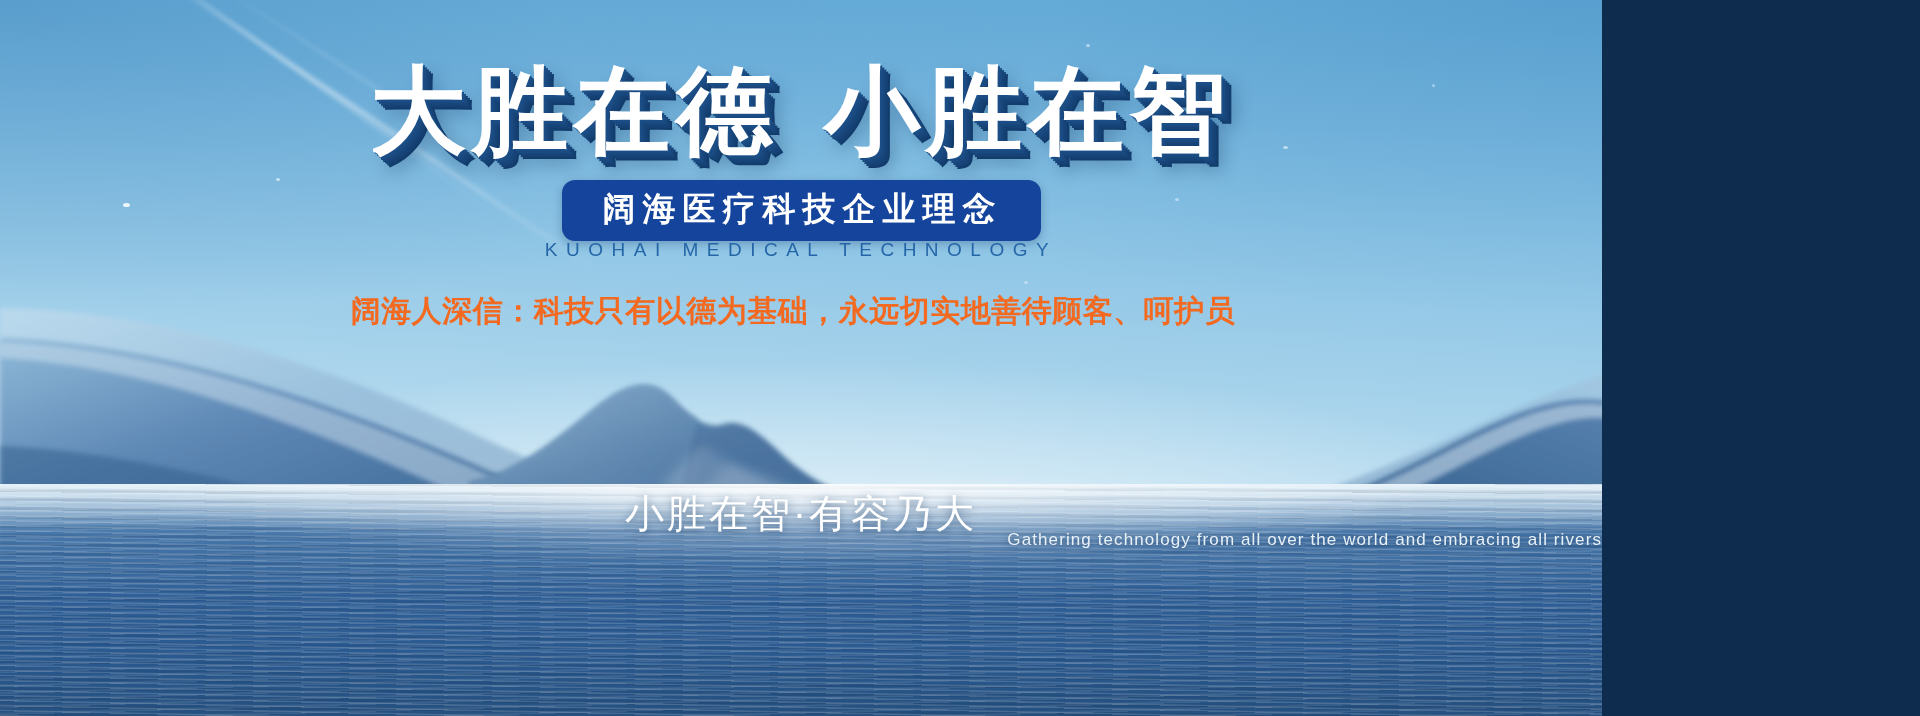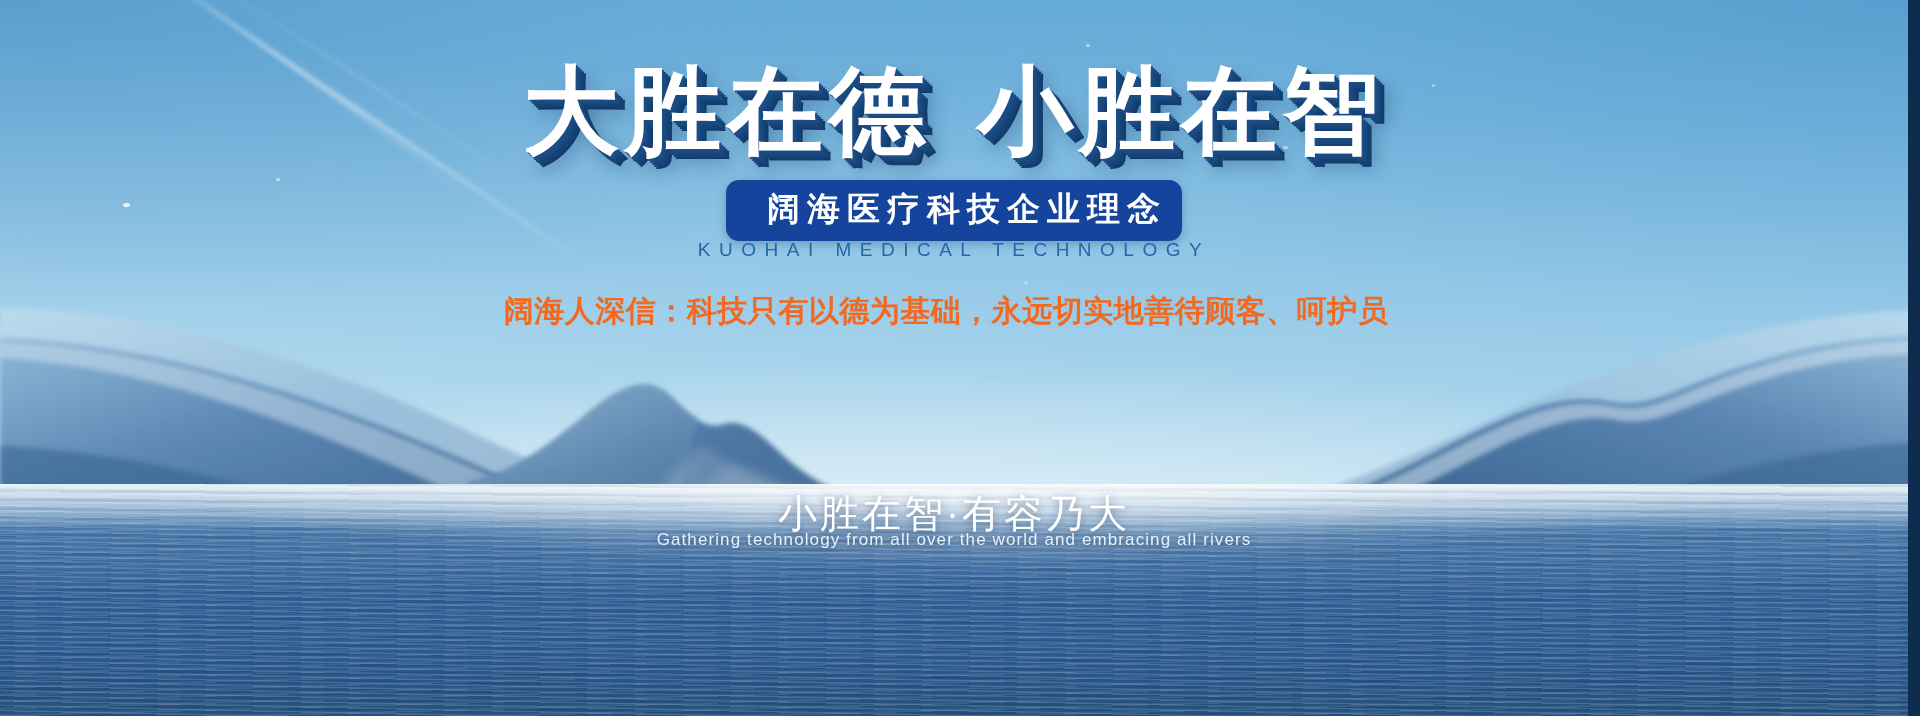--- a/index.html
+++ b/index.html
@@ -5,21 +5,21 @@
   * { margin:0; padding:0; box-sizing:border-box; }
   html,body{
     width:1920px; height:716px; overflow:hidden;
     font-family:"Liberation Sans","DejaVu Sans",sans-serif;
     background:#0e2c4d;
   }
 
   
   #banner{
     position:relative;
-    width:1908px; height:716px;
+    width:1602px; height:716px;
     overflow:hidden;
     
     background:
       radial-gradient(140% 90% at 50% 88%, rgba(255,255,255,.95) 0%, rgba(255,255,255,.55) 14%, rgba(255,255,255,0) 42%),
       linear-gradient(183deg,#6ab2dd 0%, #7bbbe2 18%, #95c9e7 40%, #b6dbef 62%, #d9ecf6 80%, #eaf4fa 92%, #f2f8fc 100%);
   }
 
   
   .sky-vignette{
     position:absolute; inset:0;
@@ -97,21 +97,21 @@
   .headline .gap{ display:inline-block; width:46px; }
 
   .badge-wrap{ position:absolute; top:180px; left:0; right:0; text-align:center; }
   .badge{
     display:inline-block;
     background:#14449b;
     color:#ffffff;
     font-size:33px;
     font-weight:700;
     letter-spacing:7px;
-    padding:11px 15px 13px 41px;
+    padding:11px 38px 13px 41px;
     border-radius:13px;
     line-height:1.12;
     box-shadow:0 3px 10px rgba(10,40,90,.28);
   }
   .subtitle-en{
     position:absolute; top:239px; left:0; right:0;
     text-align:center;
     color:#2566a8;
     font-size:19px;
     font-weight:400;
@@ -133,21 +133,21 @@
     position:absolute; top:487px; left:0; right:0;
     text-align:center;
     color:#ffffff;
     font-size:39px;
     font-weight:500;
     letter-spacing:3px;
     text-shadow:0 2px 10px rgba(12,45,85,.55);
   }
   .motto-en{
     position:absolute; top:530px; left:0; right:0;
-    text-align:center;
+    text-align:right;
     color:#e8f1f8;
     font-size:17px;
     font-weight:400;
     letter-spacing:1.1px;
     text-shadow:0 1px 6px rgba(12,45,85,.6);
   }
 </style>
 </head>
 <body>
 

